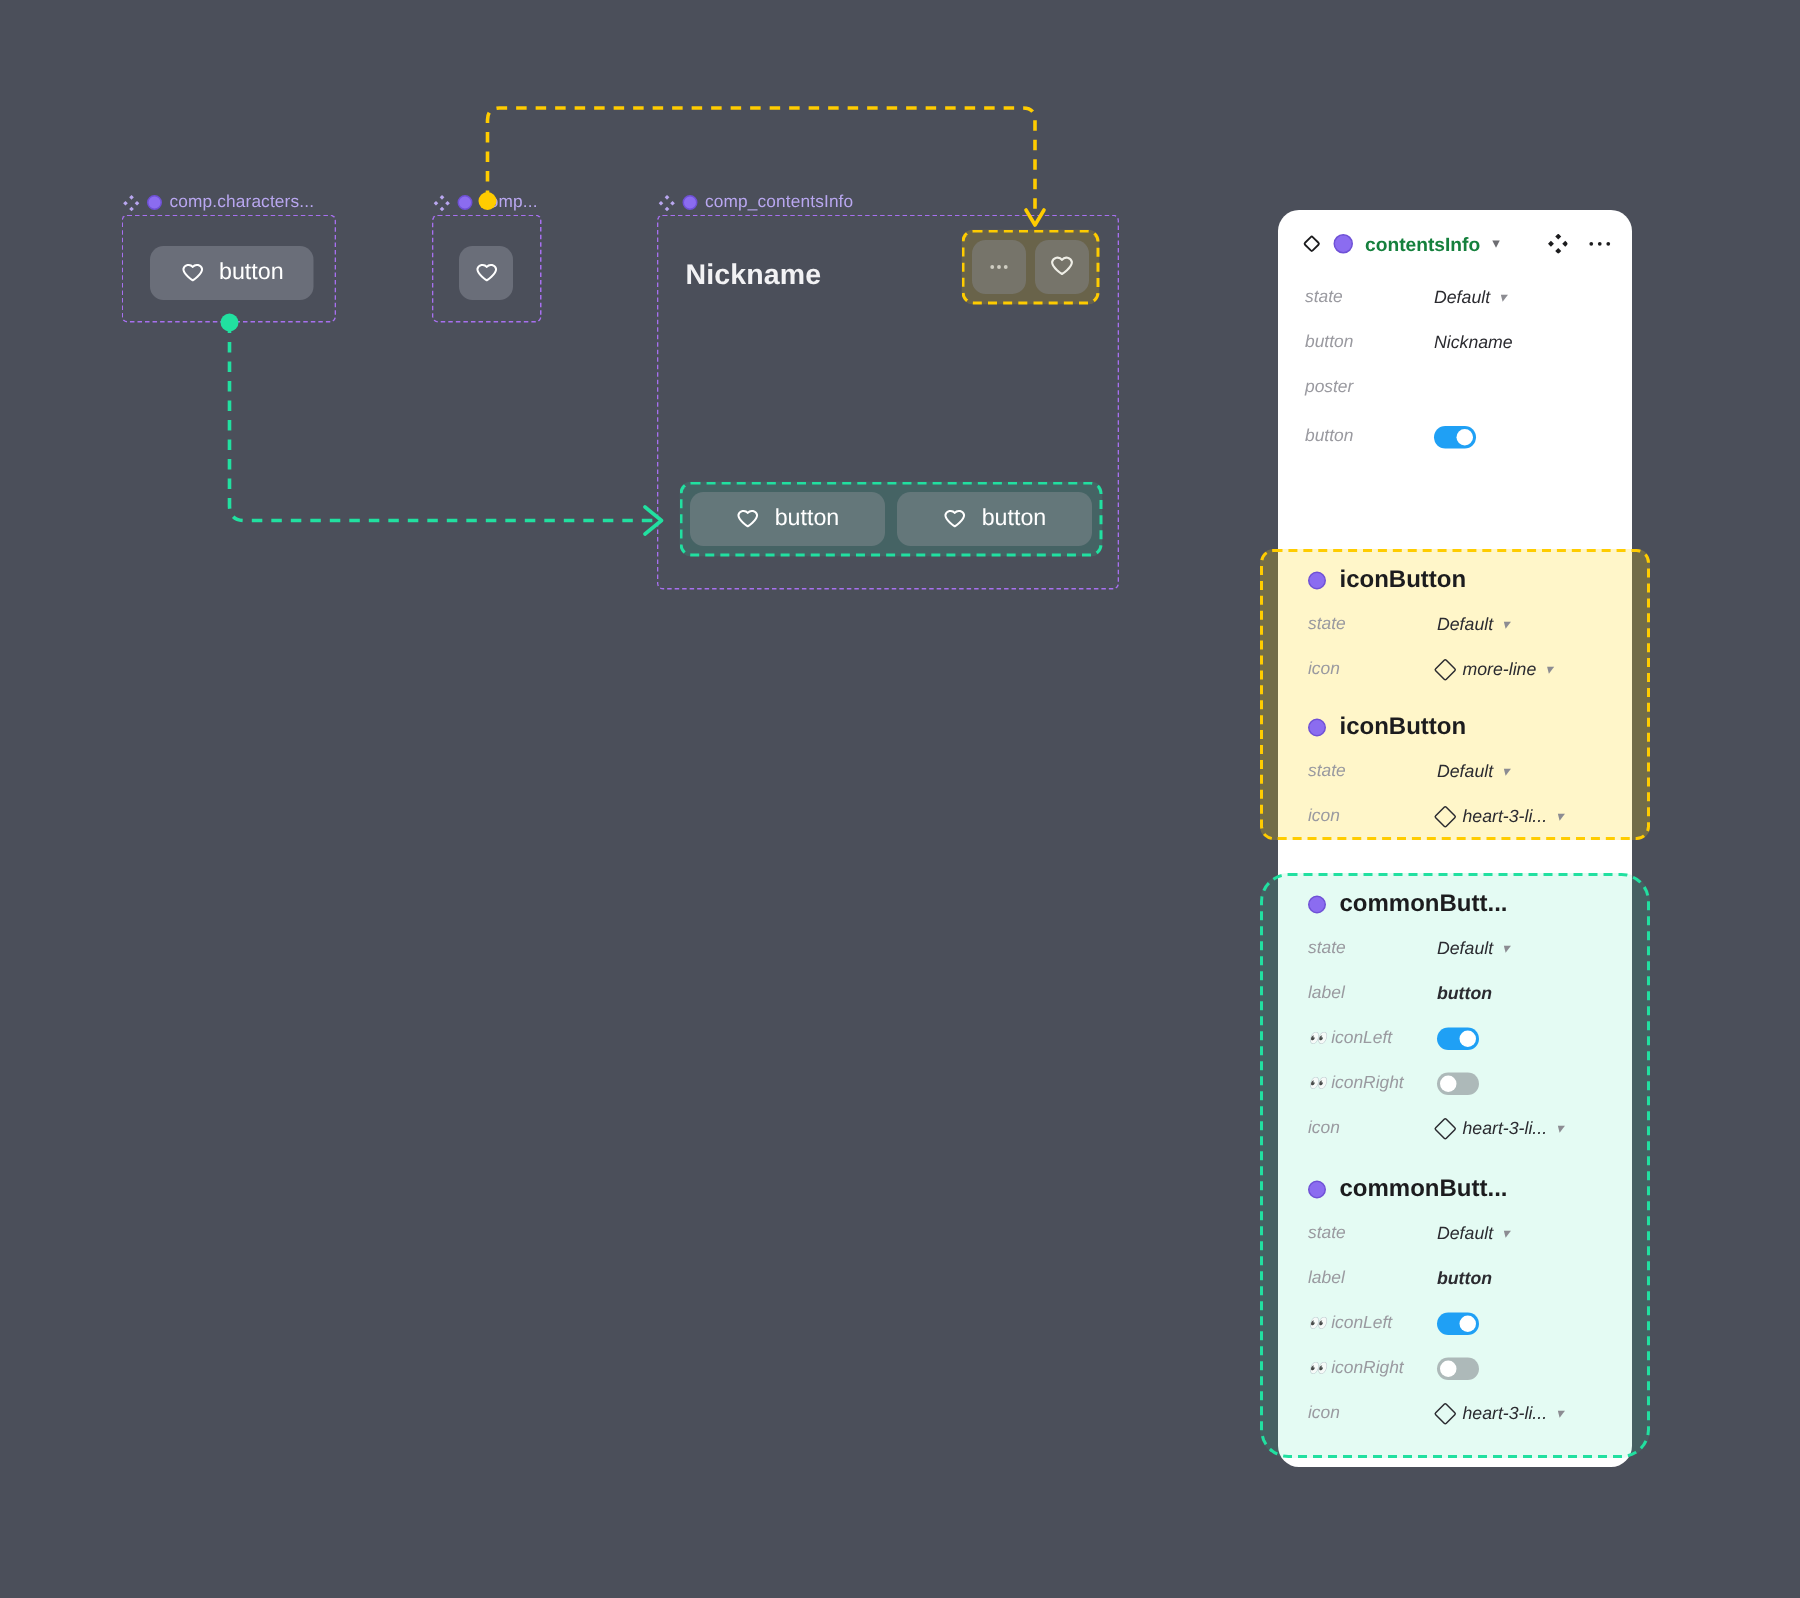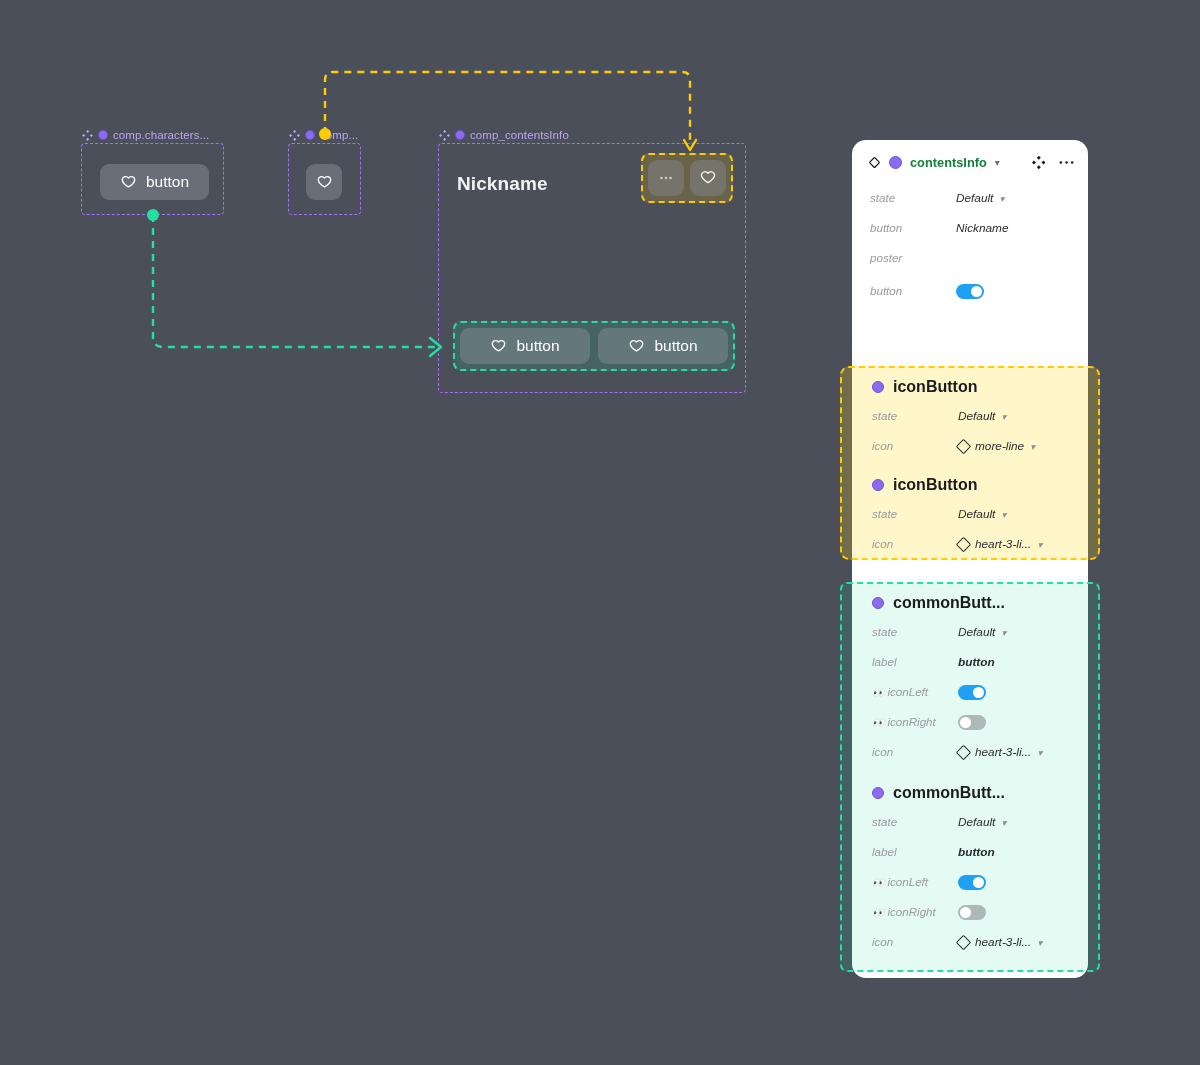--- a/index.html
+++ b/index.html
@@ -118,21 +118,21 @@
 
   
   .grp-yellow {
     position: absolute; left: 840px; top: 366px; width: 260px; height: 194px;
     border: 2.2px dashed #ffcc00; border-radius: 9px;
     background: rgba(255,214,10,.22);
     z-index: 3; overflow: hidden;
   }
   .grp-teal {
     position: absolute; left: 840px; top: 582px; width: 260px; height: 390px;
-    border: 2.2px dashed #21e0a0; border-radius: 7px;
+    border: 2.2px dashed #21e0a0; border-radius: 19px;
     background: rgba(33,224,160,.12);
     z-index: 3; overflow: hidden;
   }
   .grp-inner { position: absolute; left: 12px; top: 0; width: 236px; }
 
   .mask-l { position:absolute; left:840px; width:12px; background:#4b4f5a; z-index:4; }
   .mask-r { position:absolute; left:1088px; width:12px; background:#4b4f5a; z-index:4; }
 
   .diamond-g { display:inline-block; width:11px; height:11px; transform: rotate(45deg);
                border:1.4px solid #2b2b30; border-radius:1.5px; }

